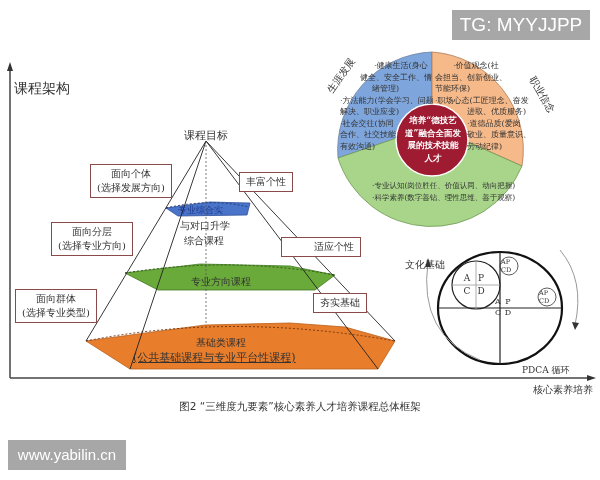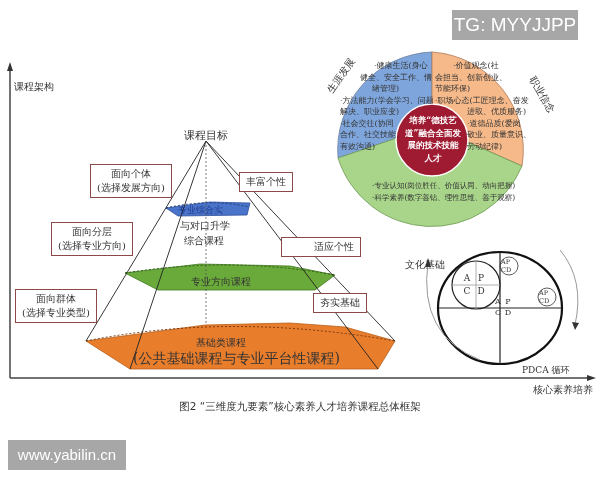--- a/index.html
+++ b/index.html
@@ -1,19 +1,19 @@
 <!DOCTYPE html>
 <html><head>
 <meta charset="utf-8">
 <style>
   html,body{margin:0;padding:0;background:#fff;}
   body{width:600px;height:480px;position:relative;overflow:hidden;font-family:"DejaVu Serif","Liberation Serif",serif;color:#333;}
   .abs{position:absolute;}
   .wm{background:#a7a7a7;color:#fff;font-family:"Liberation Sans","DejaVu Sans",sans-serif;}
-  .wm-tg{left:452px;top:10px;width:126px;height:30px;font-size:19px;line-height:30px;text-align:center;}
+  .wm-tg{left:452px;top:10px;width:138px;height:30px;font-size:19px;line-height:30px;text-align:center;}
   .wm-site{left:8px;top:440px;width:118px;height:30px;font-size:15px;line-height:30px;text-align:center;}
   .boxlbl{border:1px solid #8a4a4a;background:#fff;font-size:10px;text-align:center;line-height:14px;padding:2px 4px;white-space:nowrap;}
   .txt{font-size:9.5px;white-space:nowrap;}
   .caption{left:0;width:600px;top:400px;text-align:center;font-size:10.5px;color:#333;font-family:"DejaVu Sans","Liberation Sans",sans-serif;}
 </style>
 </head>
 <body>
 
 <div class="abs wm wm-tg">TG: MYYJJPP</div>
 
@@ -61,30 +61,30 @@
     <circle cx="509" cy="266" r="9" fill="none" stroke="#333" stroke-width="0.8"></circle>
     <circle cx="547" cy="297" r="9" fill="none" stroke="#333" stroke-width="0.8"></circle>
 
     <path d="M428,262 Q418,335 480,360" fill="none" stroke="#999" stroke-width="1"></path>
     <polygon points="428,258 425,267 431,267" fill="#333"></polygon>
     <path d="M560,250 Q585,280 575,325" fill="none" stroke="#999" stroke-width="1"></path>
     <polygon points="575,330 572,322 579,323" fill="#333"></polygon>
   </g>
 </svg>
 
-<div class="abs txt" style="left:14px;top:80px;font-size:10px;">课程架构</div>
+<div class="abs txt" style="left:14px;top:80px;font-size:14px;">课程架构</div>
 <div class="abs txt" style="left:533px;top:383px;font-size:10px;">核心素养培养</div>
 
 <div class="abs txt" style="left:184px;top:128px;font-size:11px;">课程目标</div>
 <div class="abs txt" style="left:178px;top:204px;font-size:9px;color:#1e3a8a;">专业综合实</div>
 <div class="abs txt" style="left:180px;top:219px;font-size:10px;">与对口升学</div>
 <div class="abs txt" style="left:184px;top:234px;font-size:10px;">综合课程</div>
 <div class="abs txt" style="left:191px;top:275px;font-size:10px;color:#333;">专业方向课程</div>
 <div class="abs txt" style="left:196px;top:336px;font-size:10px;">基础类课程</div>
-<div class="abs txt" style="left:133px;top:350px;font-size:14px;">(公共基础课程与专业平台性课程)</div>
+<div class="abs txt" style="left:133px;top:350px;font-size:11px;text-decoration:underline;">(公共基础课程与专业平台性课程)</div>
 
 <div class="abs boxlbl" style="left:90px;top:164px;width:72px;">
   <div>面向个体</div>
   <div>(选择发展方向)</div>
 </div>
 <div class="abs boxlbl" style="left:51px;top:222px;width:72px;">
   <div>面向分层</div>
   <div>(选择专业方向)</div>
 </div>
 <div class="abs boxlbl" style="left:15px;top:289px;width:72px;">

